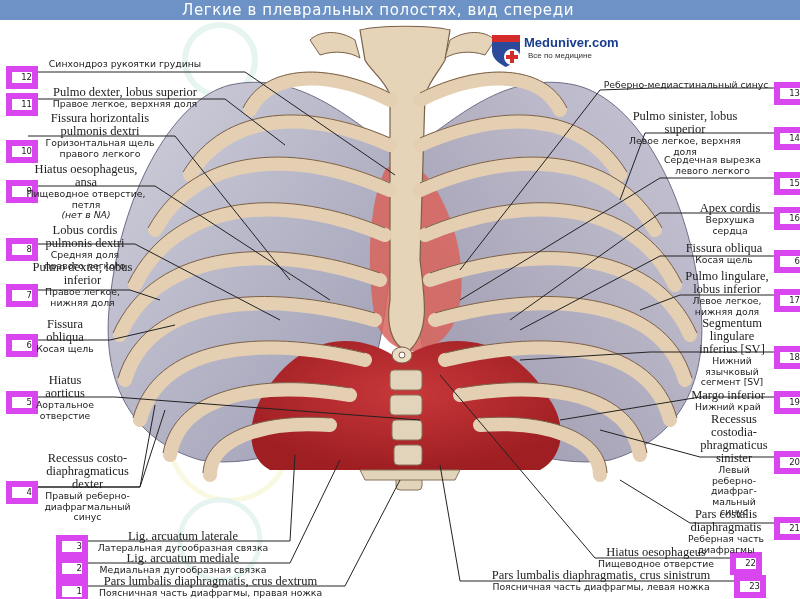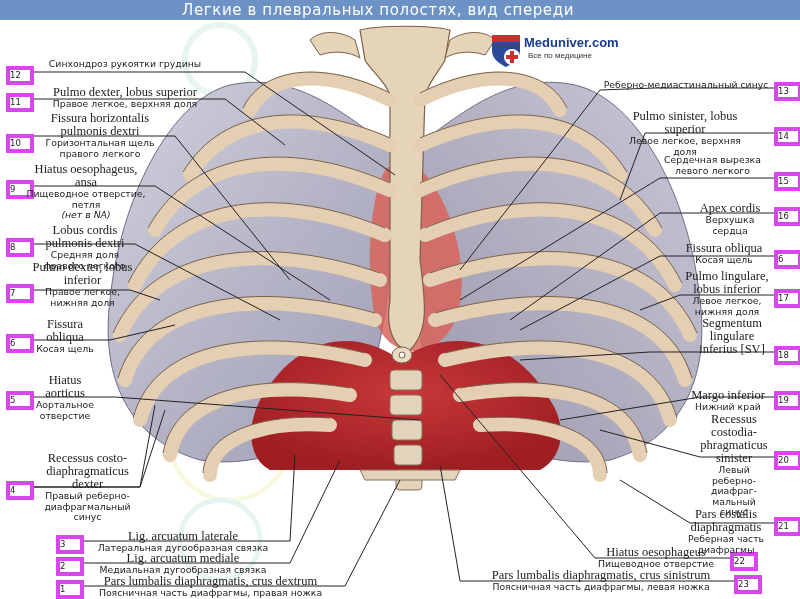--- a/index.html
+++ b/index.html
@@ -7,21 +7,21 @@
   .header { position:absolute; left:0; top:0; width:800px; height:20px; background:#6d93c6; }
   .header-title { position:absolute; right:226px; top:0; height:20px; line-height:20px; color:#ffffff; font-family:"DejaVu Sans", sans-serif; font-size:15px; letter-spacing:0.6px; white-space:nowrap; }
   .illustration { position:absolute; left:0; top:20px; width:800px; height:579px; }
   .logo { position:absolute; left:490px; top:33px; width:130px; height:36px; }
   .logo-name { position:absolute; left:34px; top:2px; font-family:"Liberation Sans", sans-serif; font-weight:bold; font-size:13px; color:#1a3c8c; white-space:nowrap; }
   .logo-tag { position:absolute; left:38px; top:18px; font-size:8px; color:#333; white-space:nowrap; }
   .lbl { position:absolute; text-align:center; color:#222; line-height:11px; }
   .lat { font-family:"Liberation Serif", serif; font-size:12.5px; color:#222; display:block; line-height:13px; }
   .rus { font-family:"DejaVu Sans", sans-serif; font-size:9.3px; color:#222; display:block; line-height:10.5px; }
   .rus i { font-style:italic; }
-  .num { position:absolute; width:20px; height:11px; border:4px solid #d946ef; background:#fff; font-size:8.5px; line-height:11px; text-align:left; color:#222; font-family:"DejaVu Sans", sans-serif; }
+  .num { position:absolute; width:20px; height:11px; border:6px solid #d946ef; background:#fff; font-size:8.5px; line-height:11px; text-align:right; color:#222; font-family:"DejaVu Sans", sans-serif; }
   svg.lines { position:absolute; left:0; top:0; width:800px; height:599px; pointer-events:none; }
 </style>
 </head>
 <body>
 
 <div class="header">
   <span class="header-title">Легкие в плевральных полостях, вид спереди</span>
 </div>
 
 <svg class="illustration" viewBox="0 20 800 579" xmlns="http://www.w3.org/2000/svg">
@@ -157,21 +157,21 @@
     <polyline points="775,457 700,457 600,430"></polyline>
     <polyline points="775,523 690,523 620,480"></polyline>
 
     <polyline points="755,558 595,558 440,375"></polyline>
     <polyline points="755,581 460,581 440,465"></polyline>
   </g>
 </svg>
 
 <div class="num" style="left:6px;top:66px;">12</div>
 <div class="num" style="left:6px;top:93px;">11</div>
-<div class="num" style="left:6px;top:134px;">10</div>
+<div class="num" style="left:6px;top:140px;">10</div>
 <div class="num" style="left:6px;top:180px;">9</div>
 <div class="num" style="left:6px;top:238px;">8</div>
 <div class="num" style="left:6px;top:284px;">7</div>
 <div class="num" style="left:6px;top:334px;">6</div>
 <div class="num" style="left:6px;top:391px;">5</div>
 <div class="num" style="left:6px;top:481px;">4</div>
 
 <div class="num" style="left:56px;top:535px;">3</div>
 <div class="num" style="left:56px;top:557px;">2</div>
 <div class="num" style="left:56px;top:580px;">1</div>
@@ -257,20 +257,21 @@
 <div class="lbl" style="left:678px;top:242px;width:92px;">
   <span class="lat">Fissura obliqua</span>
   <span class="rus">Косая щель</span>
 </div>
 <div class="lbl" style="left:682px;top:270px;width:90px;">
   <span class="lat">Pulmo lingulare, lobus inferior</span>
   <span class="rus">Левое легкое, нижняя доля</span>
 </div>
 <div class="lbl" style="left:693px;top:317px;width:78px;">
   <span class="lat">Segmentum lingulare inferius [SV]</span>
+  <span class="rus">Нижний язычковый сегмент [SV]</span>
 </div>
 <div class="lbl" style="left:683px;top:389px;width:90px;">
   <span class="lat">Margo inferior</span>
   <span class="rus">Нижний край</span>
 </div>
 <div class="lbl" style="left:698px;top:413px;width:72px;">
   <span class="lat">Recessus costodia-phragmaticus sinister</span>
   <span class="rus">Левый реберно-диафраг-мальный синус</span>
 </div>
 <div class="lbl" style="left:680px;top:508px;width:92px;">

